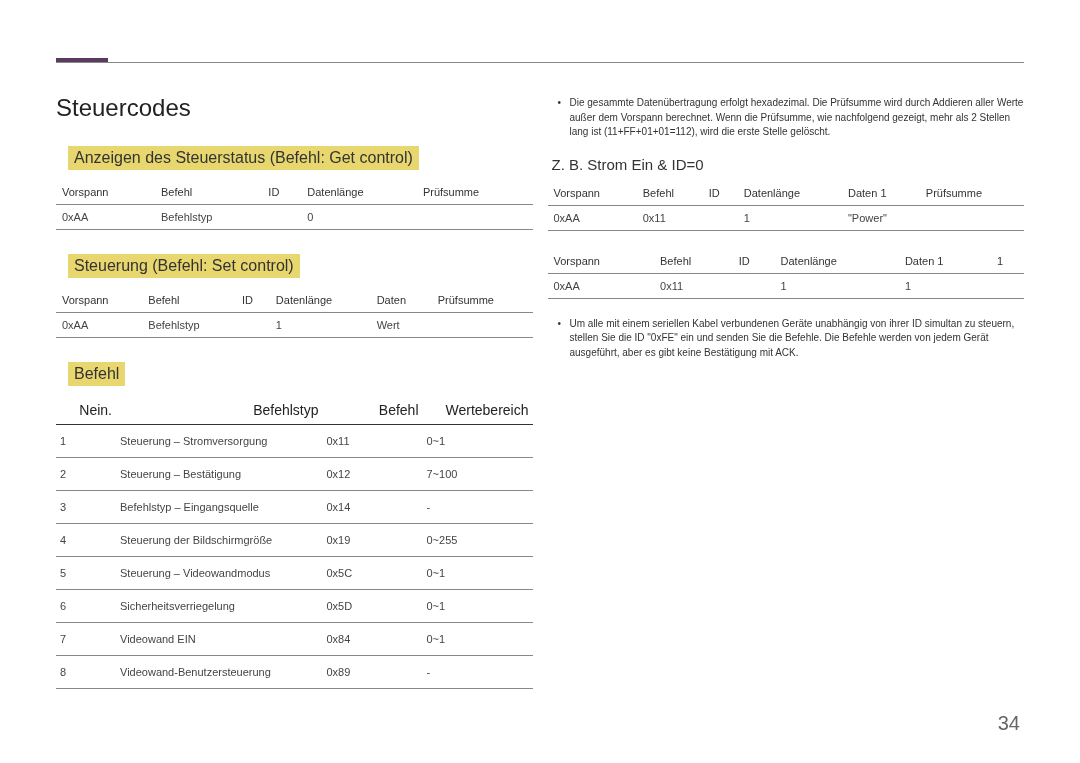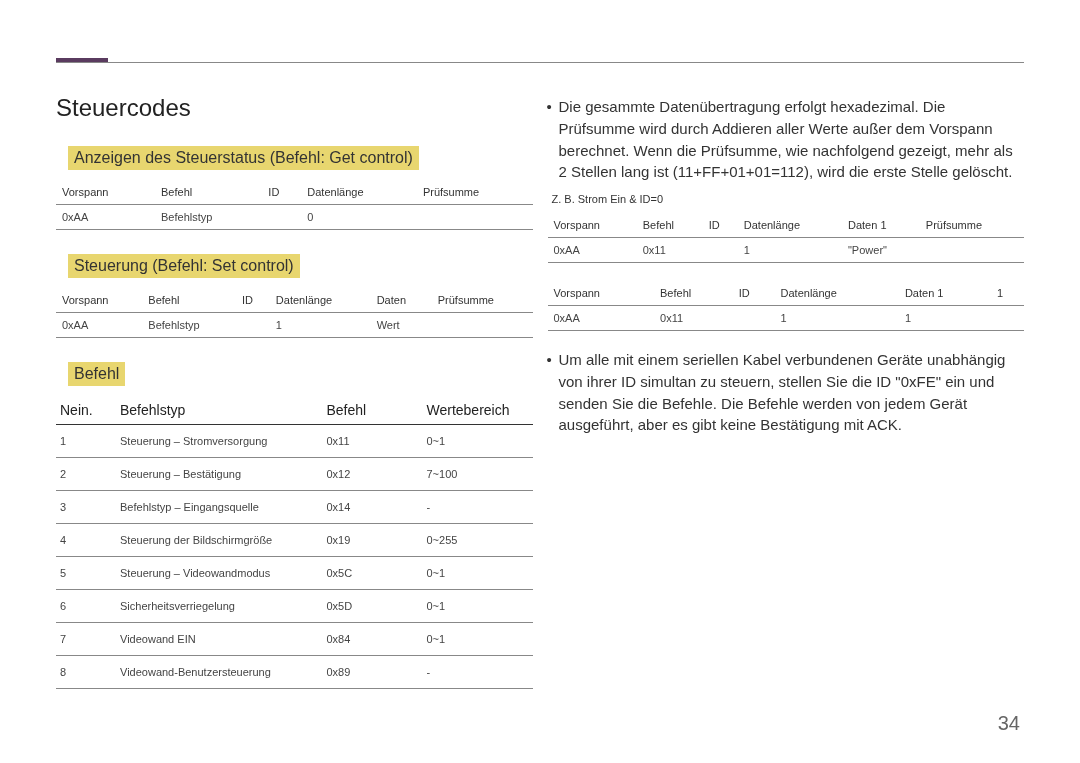--- a/index.html
+++ b/index.html
@@ -65,49 +65,49 @@
     white-space: nowrap;
   }
   .mini thead th { font-weight: 400; color: #333; }
   .mini td { border-bottom: 1px solid #888; }
   .mini thead tr { border-bottom: 1px solid #888; }
   .mini tr:last-child td { border-bottom: 1px solid #888; }
 
   .cmd-table thead th {
     font-size: 14px;
     font-weight: 500;
-    text-align: left;
+    text-align: right;
     padding: 6px 4px;
     border-bottom: 1.5px solid #333;
   }
   .cmd-table tbody td {
     font-size: 11px;
     padding: 10px 4px;
     border-bottom: 1px solid #888;
     color: #444;
   }
   .cmd-table tbody tr:last-child td { border-bottom: 1px solid #888; }
 
   ul.bullets {
     list-style: none;
-    margin: 4px 0 10px 11px;
-    font-size: 15px;
+    margin: 4px 0 10px 22px;
+    font-size: 10px;
     color: #333;
     line-height: 1.45;
   }
   ul.bullets li::before {
     content: "•";
     display: inline-block;
     width: 12px;
     margin-left: -12px;
   }
   .note-line {
-    font-size: 11px;
+    font-size: 15px;
     color: #333;
-    margin: 10px 0 8px 4px;
+    margin: 16px 0 8px 4px;
   }
   .page-num {
     position: absolute;
     right: 60px;
     bottom: 28px;
     font-size: 20px;
     color: #666;
   }
 </style>
 </head>

